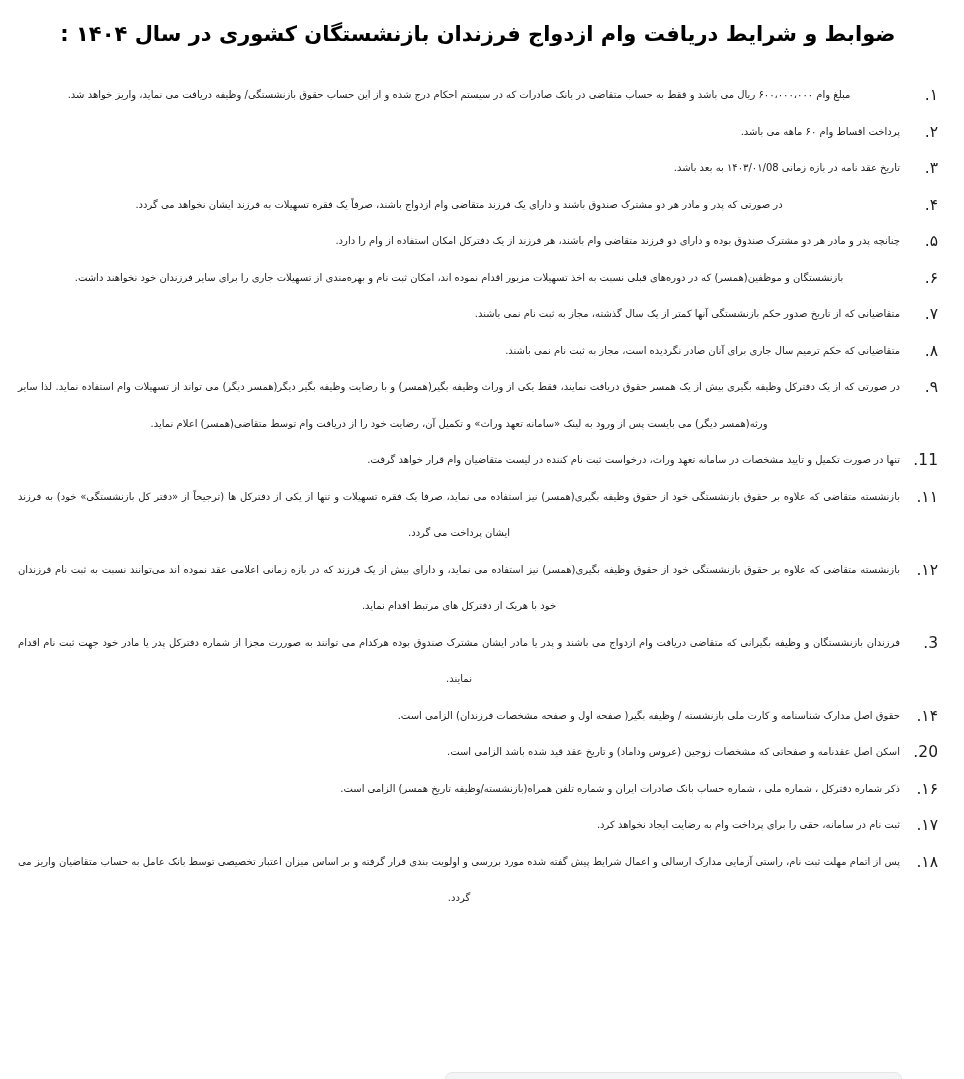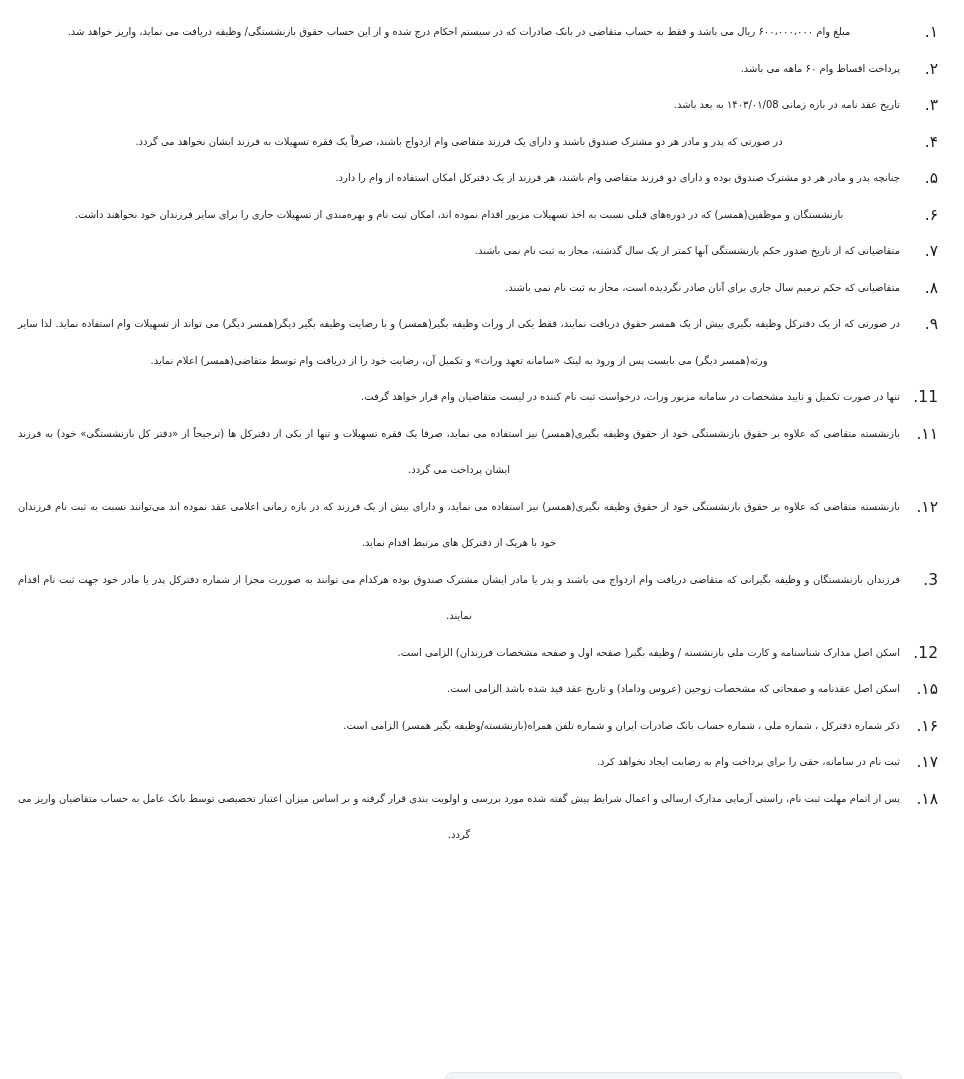--- a/index.html
+++ b/index.html
@@ -37,20 +37,21 @@
     position:absolute;
     left:445px;top:1072px;width:457px;height:16px;
     background:#f3f4f5;border:1px solid #e4e5e6;border-radius:7px;
     box-sizing:border-box;
   }
 </style>
 </head>
 <body>
 
 <div class="doc">
+  <h1 class="title">ضوابط و شرایط دریافت وام ازدواج فرزندان بازنشستگان کشوری در سال ۱۴۰۴ :</h1>
   <ol class="items">
       <li class="item">
         <span class="num">۱.</span>
         <p class="txt wrap">مبلغ وام ۶۰۰،۰۰۰،۰۰۰ ریال می باشد و فقط به حساب متقاضی در بانک صادرات که در سیستم احکام درج شده و از این حساب حقوق بازنشستگی/ وظیفه دریافت می نماید، واریز خواهد شد.</p>
       </li>
       <li class="item">
         <span class="num">۲.</span>
         <p class="txt">پرداخت اقساط وام ۶۰ ماهه می باشد.</p>
       </li>
       <li class="item">
@@ -76,45 +77,45 @@
       <li class="item">
         <span class="num">۸.</span>
         <p class="txt">متقاضیانی که حکم ترمیم سال جاری برای آنان صادر نگردیده است، مجاز به ثبت نام نمی باشند.</p>
       </li>
       <li class="item">
         <span class="num">۹.</span>
         <p class="txt wrap">در صورتی که از یک دفترکل وظیفه بگیری بیش از یک همسر حقوق دریافت نمایند، فقط یکی از وراث وظیفه بگیر(همسر) و با رضایت وظیفه بگیر دیگر(همسر دیگر) می تواند از تسهیلات وام استفاده نماید. لذا سایر ورثه(همسر دیگر) می بایست پس از ورود به لینک «سامانه تعهد وراث» و تکمیل آن، رضایت خود را از دریافت وام توسط متقاضی(همسر) اعلام نماید.</p>
       </li>
       <li class="item">
         <span class="num">11.</span>
-        <p class="txt">تنها در صورت تکمیل و تایید مشخصات در سامانه مزبور وراث، درخواست ثبت نام کننده در لیست متقاضیان وام قرار خواهد گرفت.</p>
+        <p class="txt">تنها در صورت تکمیل و تایید مشخصات در سامانه تعهد وراث، درخواست ثبت نام کننده در لیست متقاضیان وام قرار خواهد گرفت.</p>
       </li>
       <li class="item">
         <span class="num">۱۱.</span>
         <p class="txt wrap">بازنشسته متقاضی که علاوه بر حقوق بازنشستگی خود از حقوق وظیفه بگیری(همسر) نیز استفاده می نماید، صرفا یک فقره تسهیلات و تنها از یکی از دفترکل ها (ترجیحاً از «دفتر کل بازنشستگی» خود) به فرزند ایشان پرداخت می گردد.</p>
       </li>
       <li class="item">
         <span class="num">۱۲.</span>
         <p class="txt wrap">بازنشسته متقاضی که علاوه بر حقوق بازنشستگی خود از حقوق وظیفه بگیری(همسر) نیز استفاده می نماید، و دارای بیش از یک فرزند که در بازه زمانی اعلامی عقد نموده اند می‌توانند نسبت به ثبت نام فرزندان خود با هریک از دفترکل های مرتبط اقدام نماید.</p>
       </li>
       <li class="item">
         <span class="num">3.</span>
         <p class="txt wrap">فرزندان بازنشستگان و وظیفه بگیرانی که متقاضی دریافت وام ازدواج می باشند و پدر یا مادر ایشان مشترک صندوق بوده هرکدام می توانند به صوررت مجزا از شماره دفترکل پدر یا مادر خود جهت ثبت نام اقدام نمایند.</p>
       </li>
       <li class="item">
-        <span class="num">12.</span>
-        <p class="txt">اسکن اصل مدارک شناسنامه و کارت ملی بازنشسته / وظیفه بگیر( صفحه اول و صفحه مشخصات فرزندان) الزامی است.</p>
+        <span class="num">۱۴.</span>
+        <p class="txt">حقوق اصل مدارک شناسنامه و کارت ملی بازنشسته / وظیفه بگیر( صفحه اول و صفحه مشخصات فرزندان) الزامی است.</p>
       </li>
       <li class="item">
-        <span class="num">۱۵.</span>
+        <span class="num">20.</span>
         <p class="txt">اسکن اصل عقدنامه و صفحاتی که مشخصات زوجین (عروس وداماد) و تاریخ عقد قید شده باشد الزامی است.</p>
       </li>
       <li class="item">
         <span class="num">۱۶.</span>
-        <p class="txt">ذکر شماره دفترکل ، شماره ملی ، شماره حساب بانک صادرات ایران و شماره تلفن همراه(بازنشسته/وظیفه بگیر همسر) الزامی است.</p>
+        <p class="txt">ذکر شماره دفترکل ، شماره ملی ، شماره حساب بانک صادرات ایران و شماره تلفن همراه(بازنشسته/وظیفه تاریخ همسر) الزامی است.</p>
       </li>
       <li class="item">
         <span class="num">۱۷.</span>
         <p class="txt">ثبت نام در سامانه، حقی را برای پرداخت وام به رضایت ایجاد نخواهد کرد.</p>
       </li>
       <li class="item">
         <span class="num">۱۸.</span>
         <p class="txt wrap">پس از اتمام مهلت ثبت نام، راستی آزمایی مدارک ارسالی و اعمال شرایط پیش گفته شده مورد بررسی و اولویت بندی قرار گرفته و بر اساس میزان اعتبار تخصیصی توسط بانک عامل به حساب متقاضیان واریز می گردد.</p>
       </li>
     </ol>

